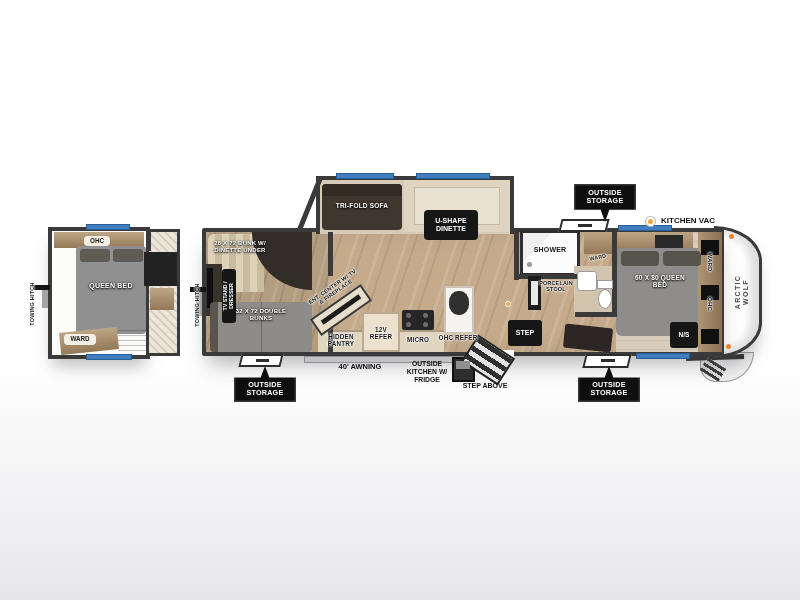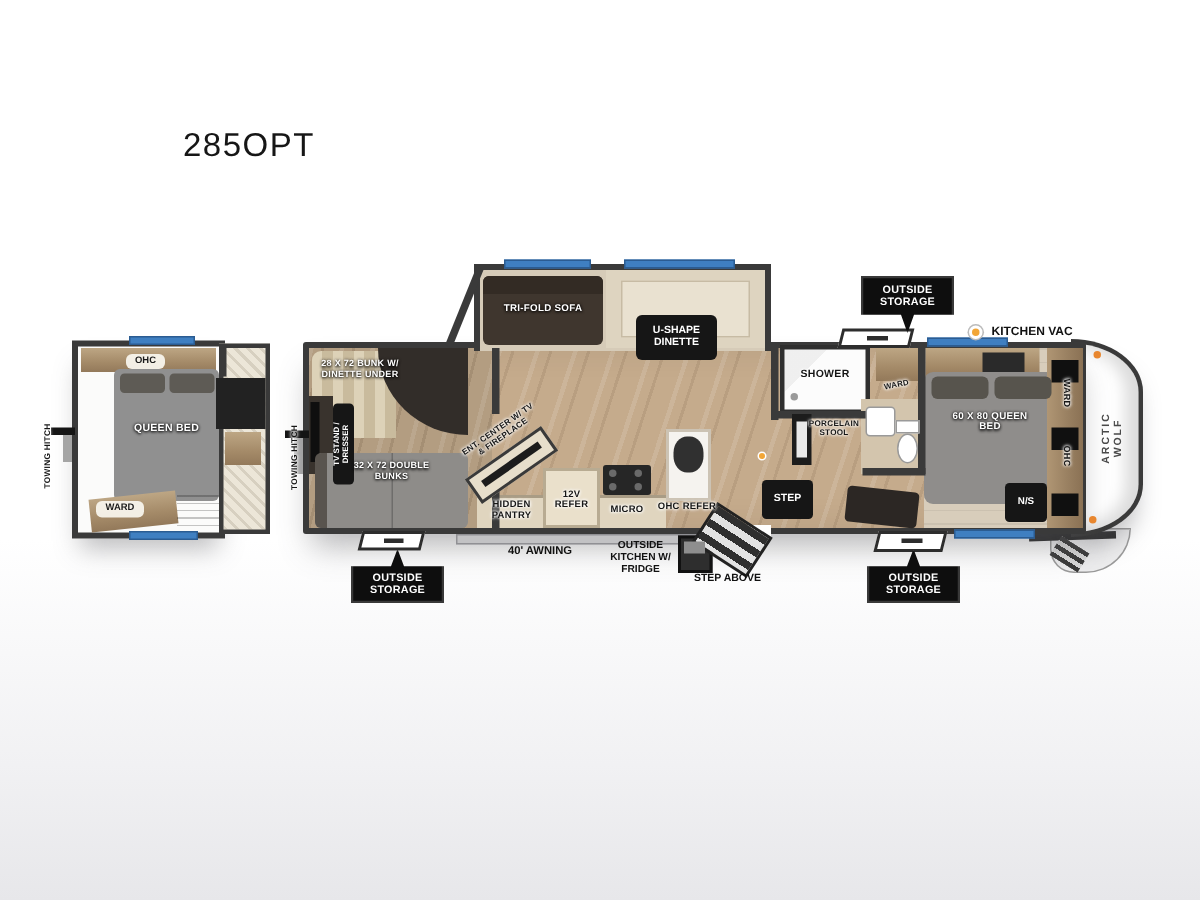--- a/index.html
+++ b/index.html
@@ -39,21 +39,20 @@
      repeating-linear-gradient(45deg,rgba(160,150,130,.28) 0 2px,rgba(0,0,0,0) 2px 6px);}
   .stripedBunk{background:repeating-linear-gradient(90deg,#ddd2b8 0 7px,#c9bb9d 7px 14px);}
   .flap{background:#fff;border:2px solid #2d2d2d;transform:skewX(-14deg);}
   .rot{display:flex;align-items:center;justify-content:center;}
 </style>
 </head>
 <body>
 
 <div class="stage">
 
-  <div class="abs big" style="left:122px;top:86px;">285OPT</div>
 
   <div class="abs" style="left:0;top:0;width:0;height:0;">
     <div class="abs" style="left:48px;top:227px;width:102px;height:132px;border:4px solid #3a3a3a;background:#fbfbfa;
                 box-shadow:0 12px 16px -5px rgba(90,90,95,.40);z-index:1;"></div>
     <div class="abs speckle" style="left:146px;top:229px;width:34px;height:127px;border:3px solid #3a3a3a;z-index:1;"></div>
 
     <div class="abs woodH" style="left:54px;top:232px;width:90px;height:16px;z-index:2;"></div>
     <div class="abs pill" style="left:84px;top:236px;width:26px;height:10px;z-index:4;">OHC</div>
 
     <div class="abs" style="left:76px;top:246px;width:70px;height:88px;background:#909090;border-radius:4px;z-index:2;"></div>

